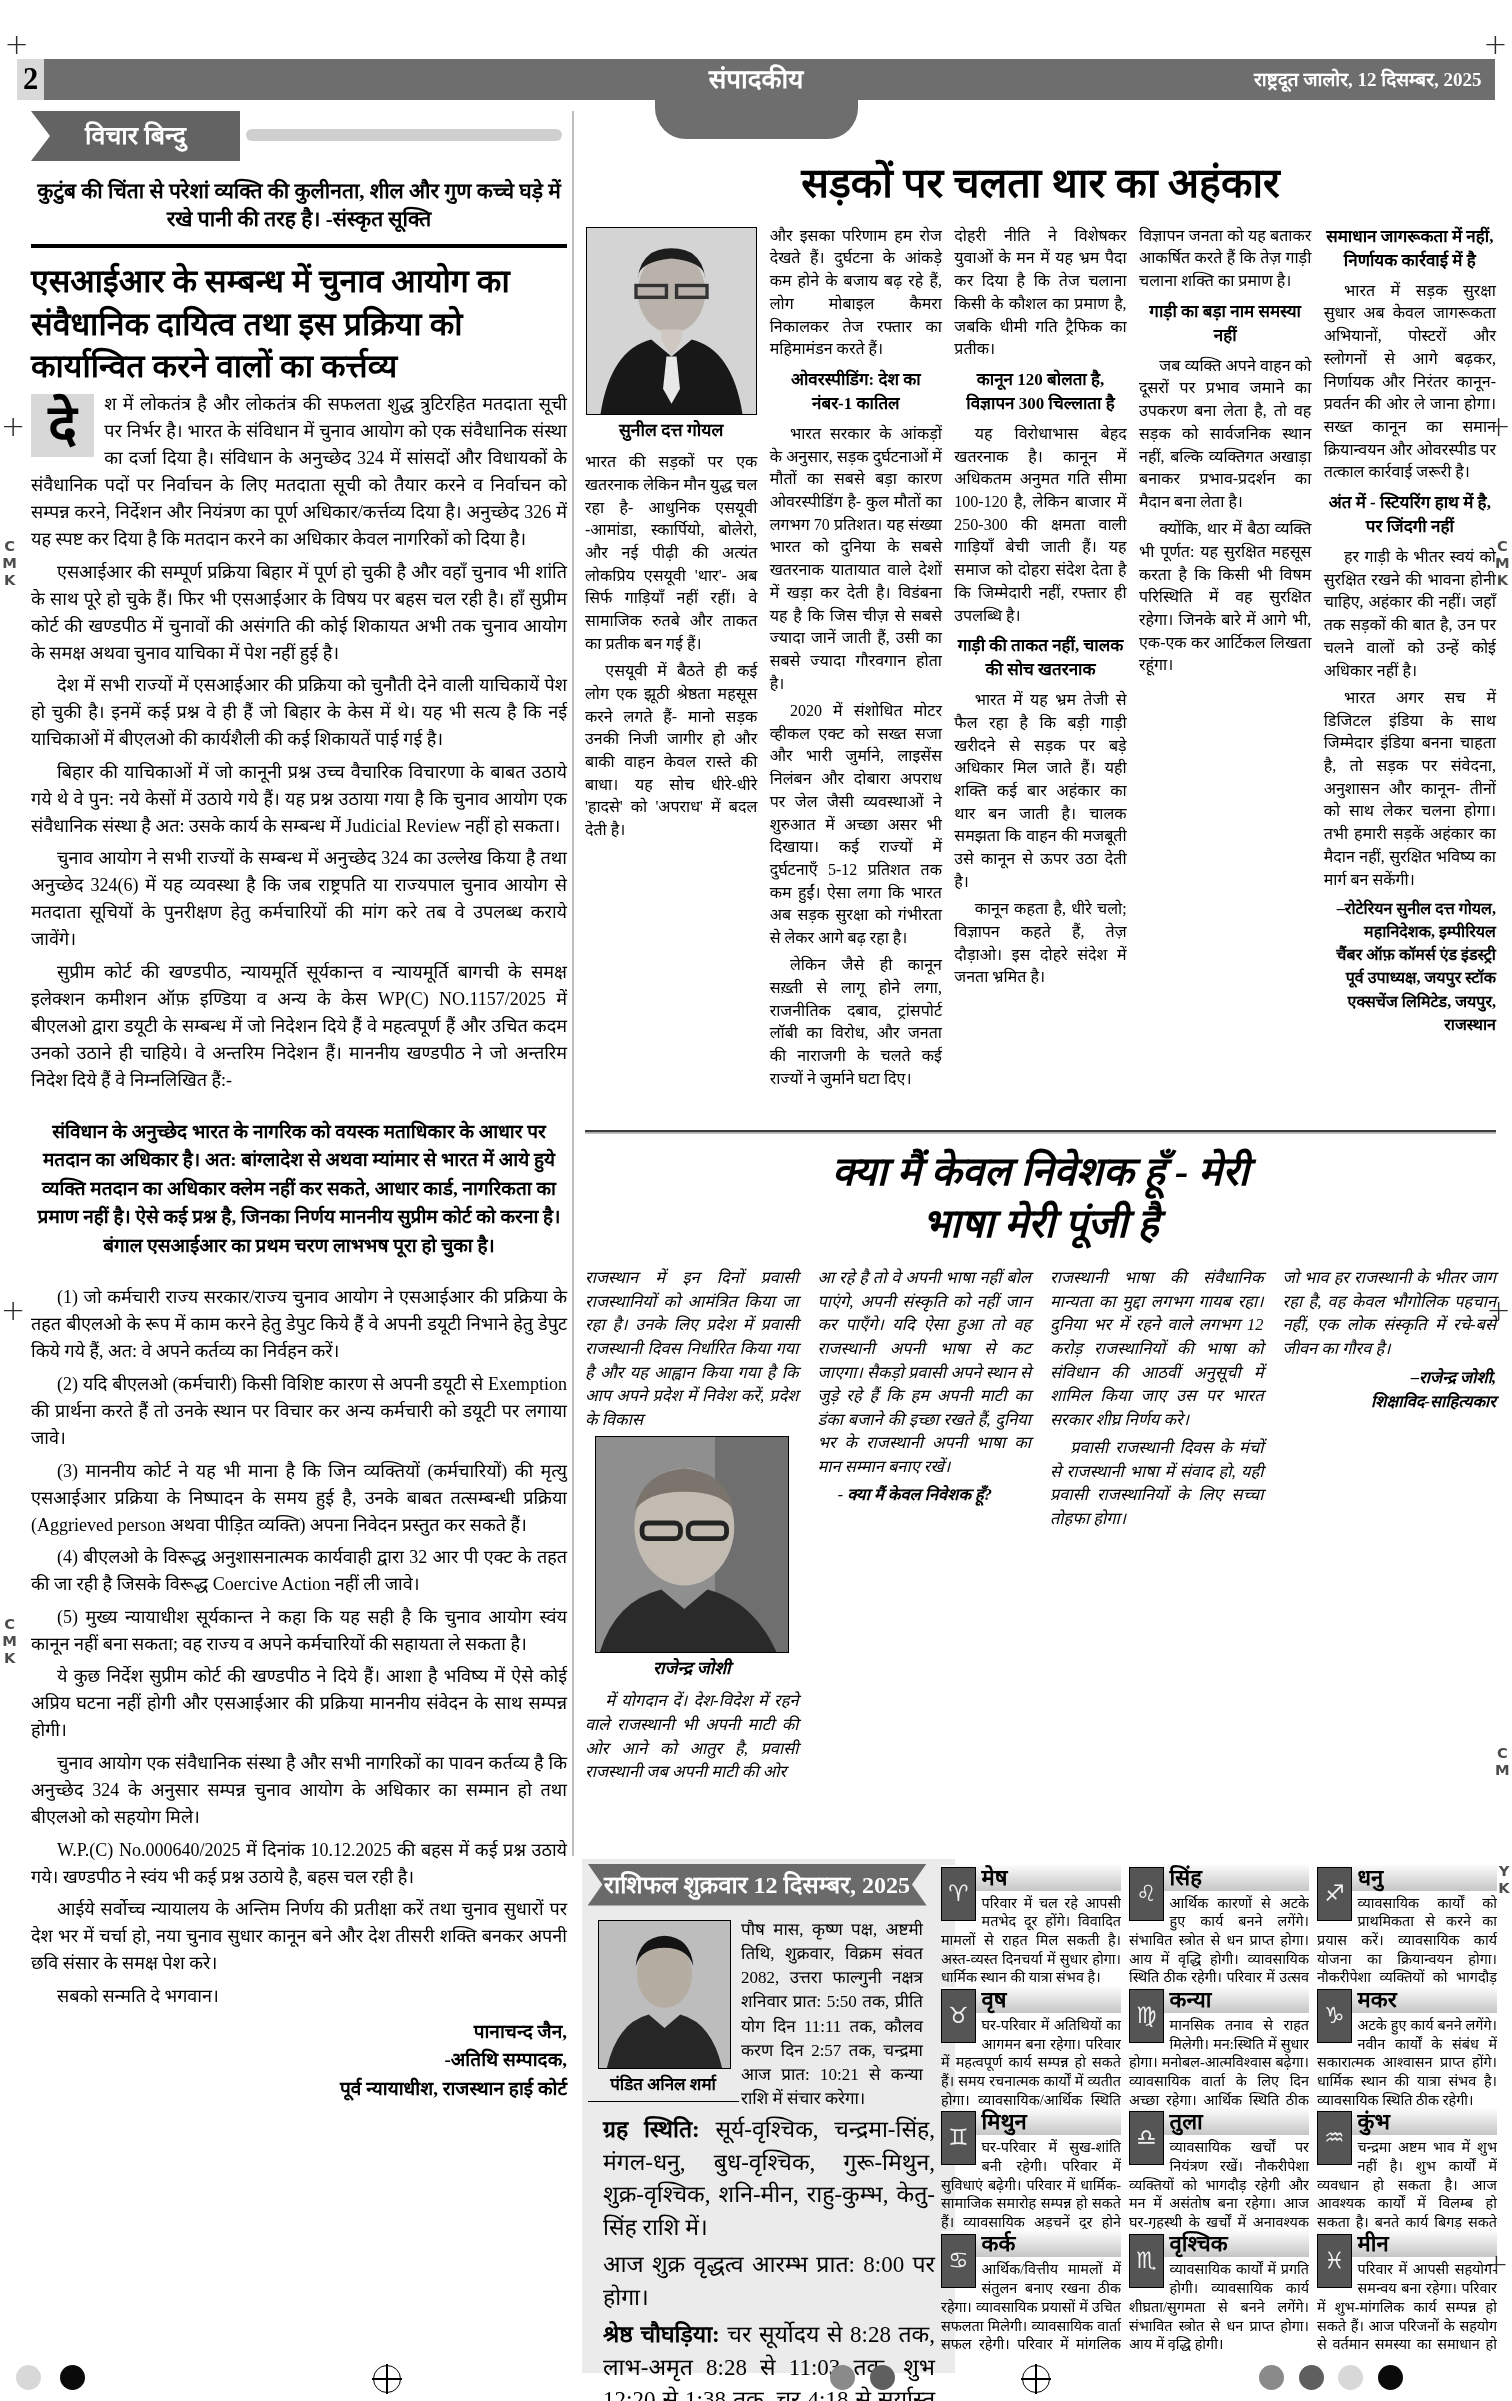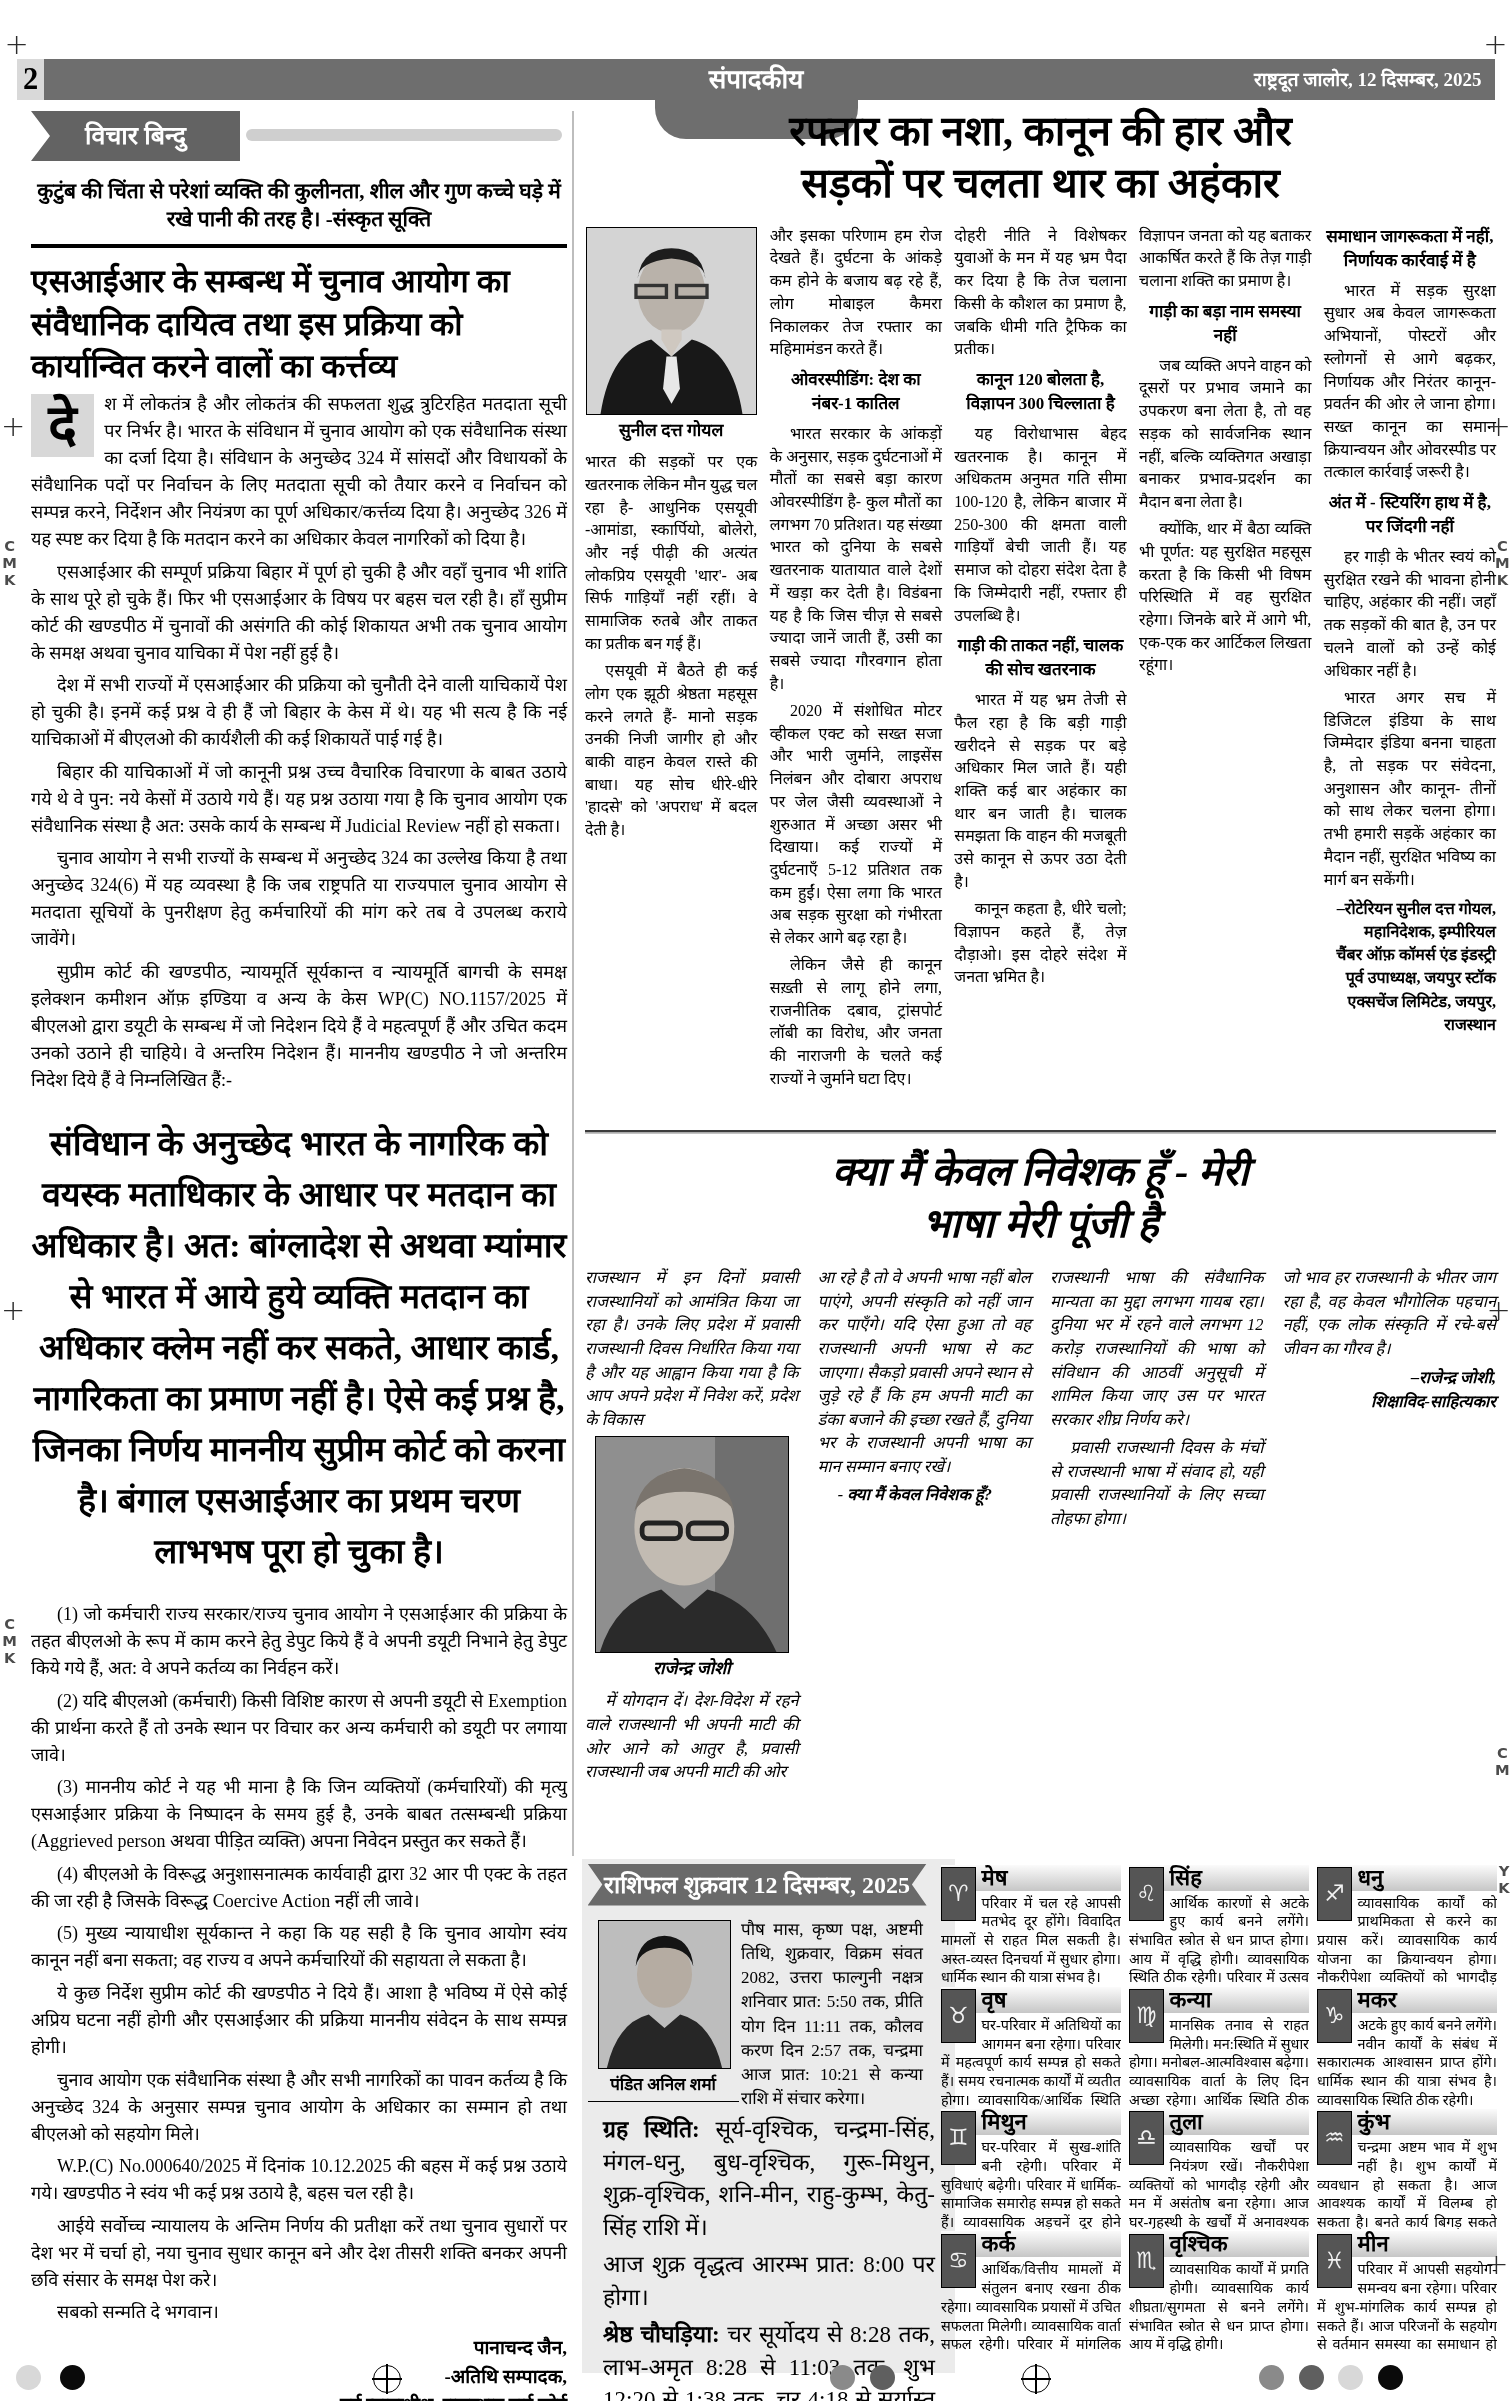--- a/index.html
+++ b/index.html
@@ -21,21 +21,21 @@
            clip-path:polygon(0 0,100% 0,100% 100%,0 100%,19px 50%);}
   .vb-line{position:absolute;left:215px;top:18px;width:316px;height:12.4px;background:#cfcfcf;border-radius:6.2px;}
   .vb-quote{margin:16px 0 10.2px 0;text-align:center;font-size:21px;font-weight:bold;line-height:1.35;}
   .vb-attr{font-weight:bold;}
   .rule-thick{border:none;border-top:4px solid #000;margin:5.6px 0 12.4px 0;}
   .a1-head{font-size:32px;font-weight:bold;line-height:1.32;text-align:left;margin:0 0 4px 0;}
   .a1-body{font-size:18px;line-height:1.5;text-align:justify;}
   .a1-body p{margin:0 0 5.6px 0;text-indent:26px;}
   .dropcap{float:left;width:63px;height:63px;background:#d8d8d8;margin:3.4px 10.2px 3.4px 0;
            font-size:54px;font-weight:bold;text-align:center;line-height:63px;}
-  .pullquote{font-size:34px;font-weight:bold;line-height:1.5;text-align:center;margin:24px 0;}
+  .pullquote{font-size:19px;font-weight:bold;line-height:1.5;text-align:center;margin:24px 0;}
   .a1-close p{margin:0 0 5.6px 0;text-indent:26px;}
   .a1-sig{text-align:right;font-size:19px;font-weight:bold;line-height:1.5;margin-top:8px;}
   
   .vdiv{position:absolute;left:572px;top:111px;width:1.7px;height:1745px;background:#bdbdbd;}
   
   .art2{position:absolute;left:585px;top:105px;width:911px;}
   .art2-head{font-size:41px;font-weight:bold;text-align:center;line-height:1.28;margin:0 0 14.7px 0;}
   .cols5{display:flex;gap:12.4px;}
   .cols5 .col{flex:1;font-size:16px;line-height:1.42;text-align:justify;}
   .col p{margin:0 0 4.5px 0;text-indent:20.3px;}
@@ -132,21 +132,21 @@
         <div>-अतिथि सम्पादक,</div>
         <div>पूर्व न्यायाधीश, राजस्थान हाई कोर्ट</div>
       </div>
     </div>
   </div>
 
   <div class="vdiv"></div>
 
   <div class="art2">
     <h1 class="art2-head">
-      <span>रफ्तार का नशा, कानून की हार और</span><br>
+      <br>
       <span>सड़कों पर चलता थार का अहंकार</span>
     </h1>
     <div class="cols5">
       <div class="col">
         <div class="photo" style="width:169px;height:186px;margin:2.3px auto 0 auto;">
           <svg viewBox="0 0 100 110" preserveAspectRatio="none">
             <rect x="0" y="0" width="100" height="110" fill="#d4d4d4"></rect>
             <ellipse cx="50" cy="38" rx="20" ry="24" fill="#b9b2aa"></ellipse>
             <path d="M30 30 Q32 12 50 12 Q68 12 70 30 Q70 20 50 18 Q30 20 30 30 Z" fill="#1d1d1d"></path>
             <rect x="29" y="34" width="18" height="7" fill="none" stroke="#333" stroke-width="2"></rect>

